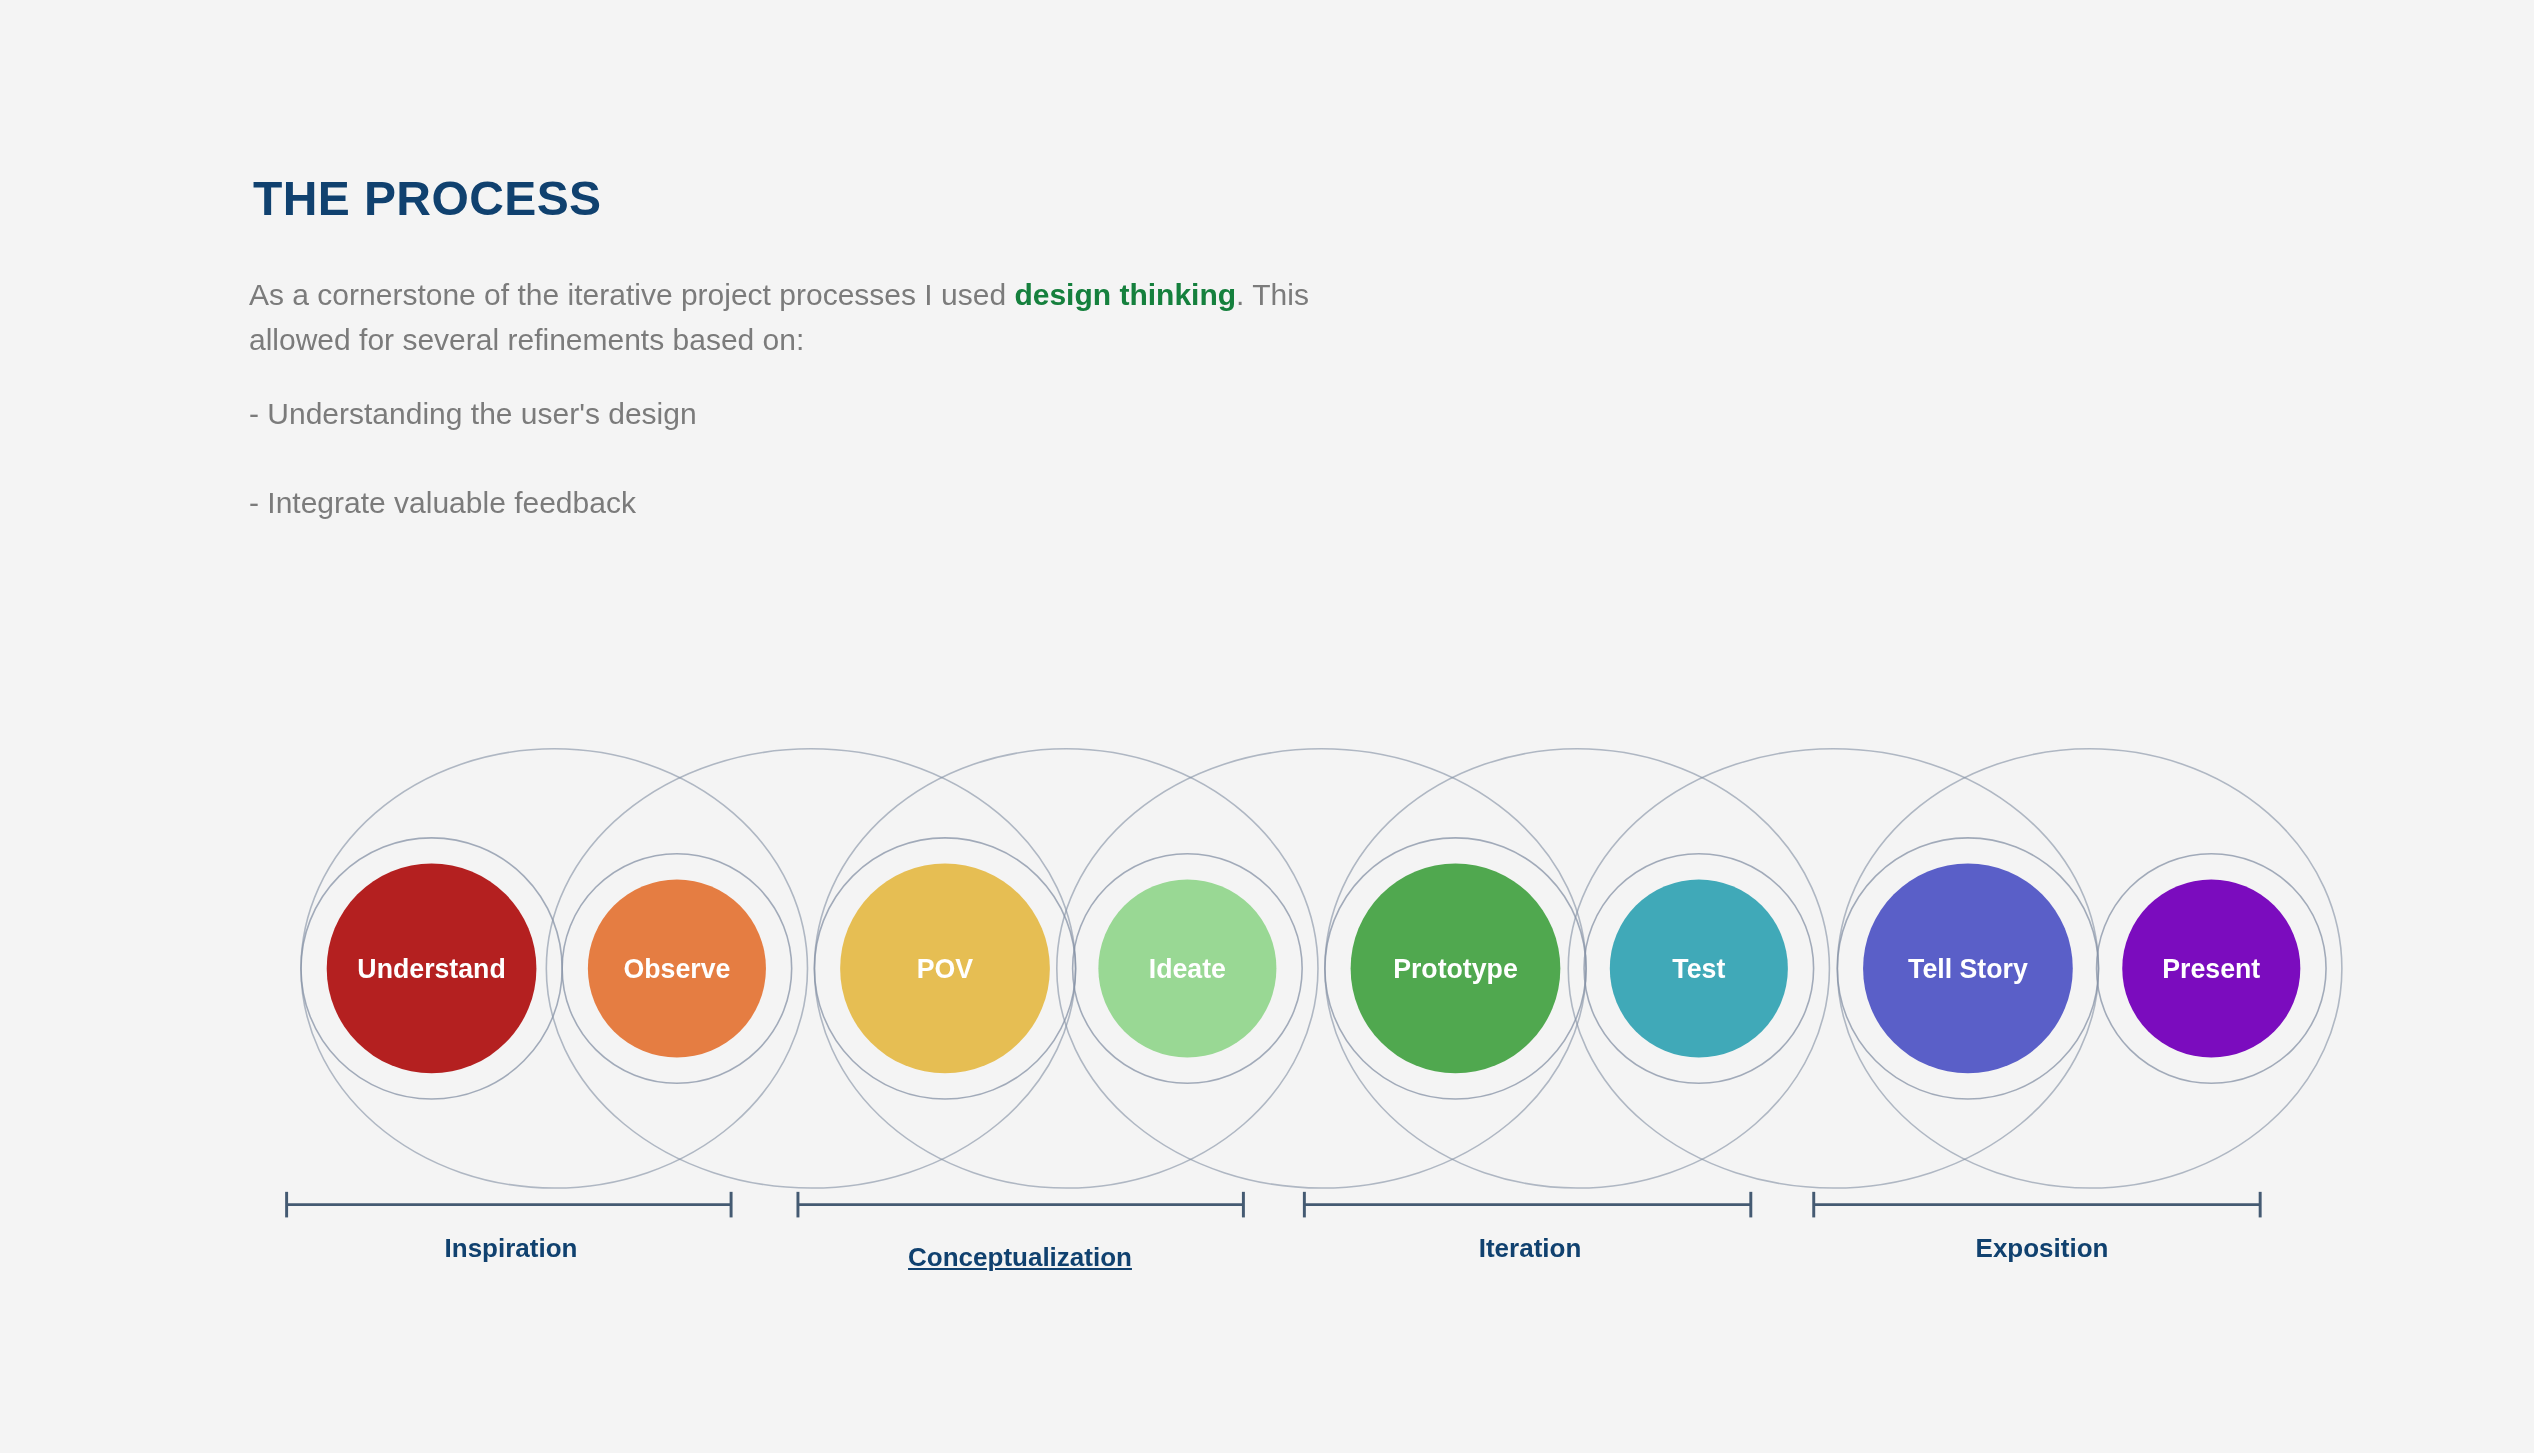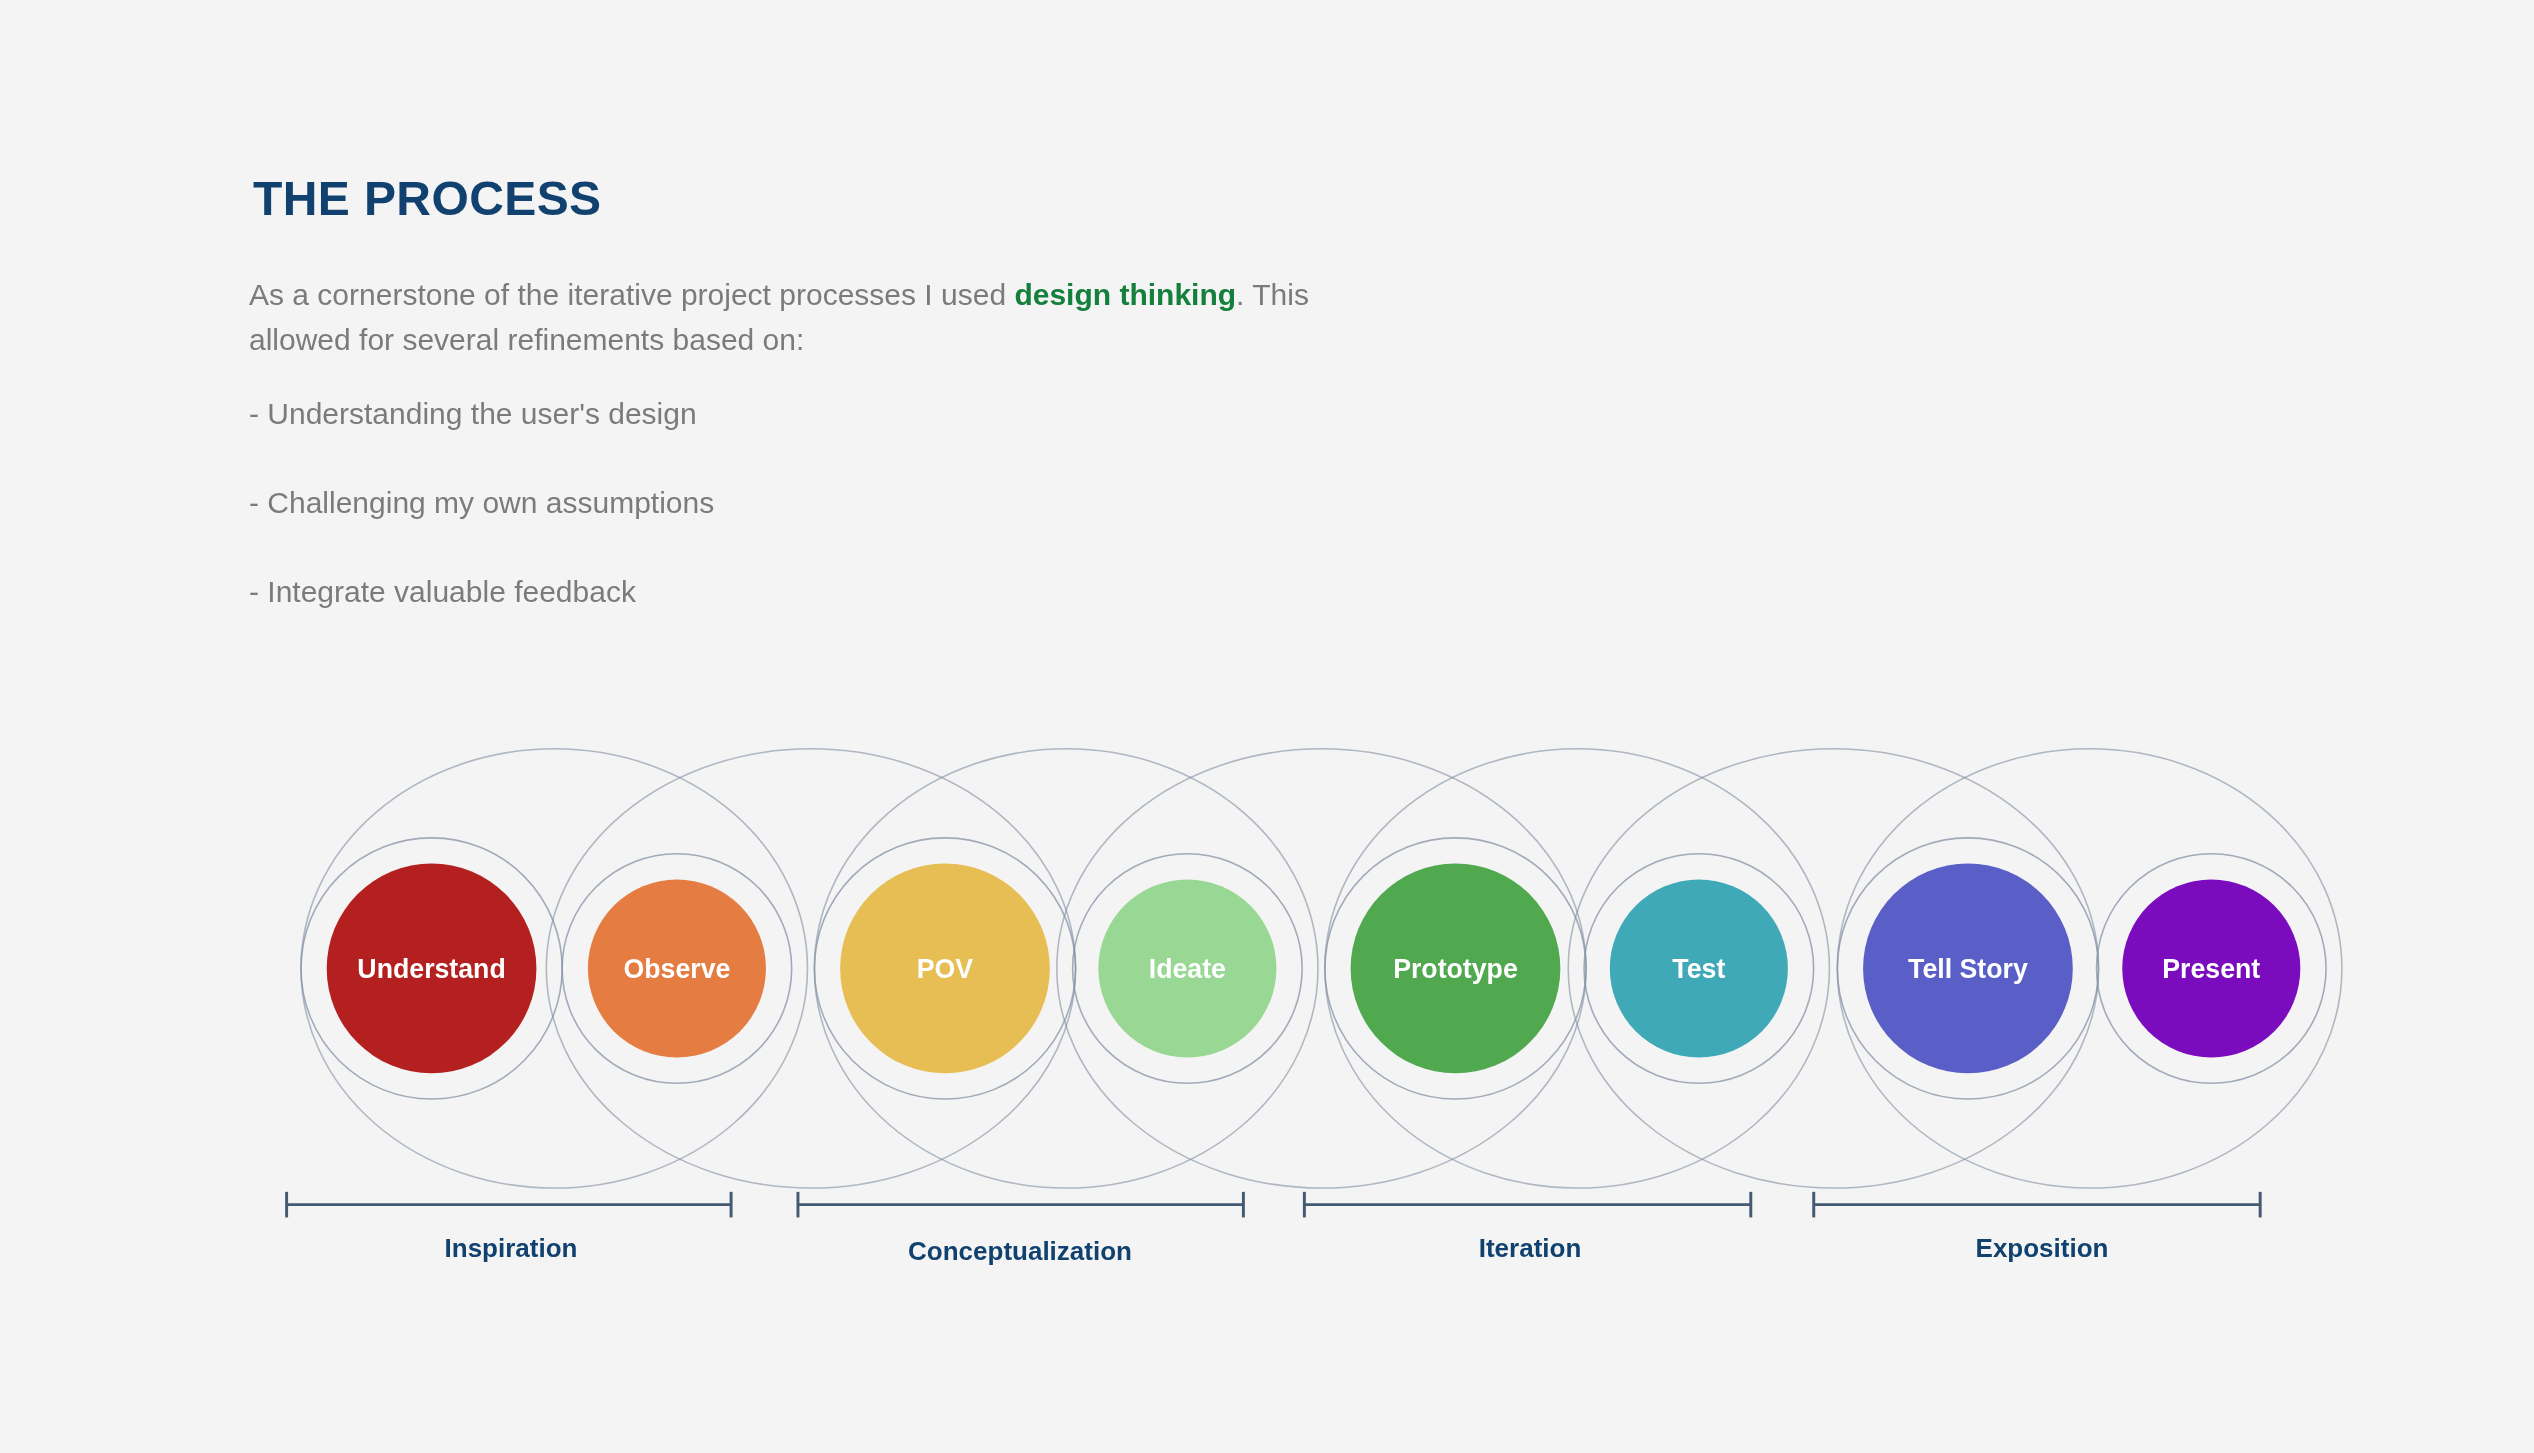--- a/index.html
+++ b/index.html
@@ -147,21 +147,20 @@
 <div class="slide">
 
   <div class="text-block">
     <h1 class="page-title">THE PROCESS</h1>
 
     <p class="intro-paragraph">
       <span>As a cornerstone of the iterative project processes I used </span><span class="emph">design thinking</span><span>. This allowed for several refinements based on:</span>
     </p>
 
     <p class="bullet-line">- Understanding the user's design</p>
-    <p class="bullet-line">- Challenging my own assumptions</p>
     <p class="bullet-line">- Integrate valuable feedback</p>
   </div>
 
   <div class="diagram">
     <svg viewBox="0 0 2560 560" xmlns="http://www.w3.org/2000/svg">
       <g id="big-ellipses">
           <ellipse cx="511" cy="238" rx="256" ry="222" class="big-ellipse"></ellipse>
           <ellipse cx="770.5" cy="238" rx="267.5" ry="222" class="big-ellipse"></ellipse>
           <ellipse cx="1028.5" cy="238" rx="254.5" ry="222" class="big-ellipse"></ellipse>
           <ellipse cx="1286.5" cy="238" rx="267.5" ry="222" class="big-ellipse"></ellipse>
@@ -214,19 +213,19 @@
           <line x1="1772" y1="9" x2="1772" y2="35" class="bracket-cap"></line>
           <line x1="1836" y1="22" x2="2290" y2="22" class="bracket-line"></line>
           <line x1="1836" y1="9" x2="1836" y2="35" class="bracket-cap"></line>
           <line x1="2290" y1="9" x2="2290" y2="35" class="bracket-cap"></line>
         </g>
     </svg>
   </div>
 
   <div class="phase-labels">
       <div class="phase-label" style="left: 511px; top: 0px;">Inspiration</div>
-      <div class="phase-label" style="left: 1020px; top: 3px;">Conceptualization</div>
+      <div class="phase-label" style="left: 1020px; top: 9px; text-decoration: underline;">Conceptualization</div>
       <div class="phase-label" style="left: 1530px; top: 0px;">Iteration</div>
       <div class="phase-label" style="left: 2042px; top: 0px;">Exposition</div>
     </div>
 
 </div>
 
 
 </body></html>

